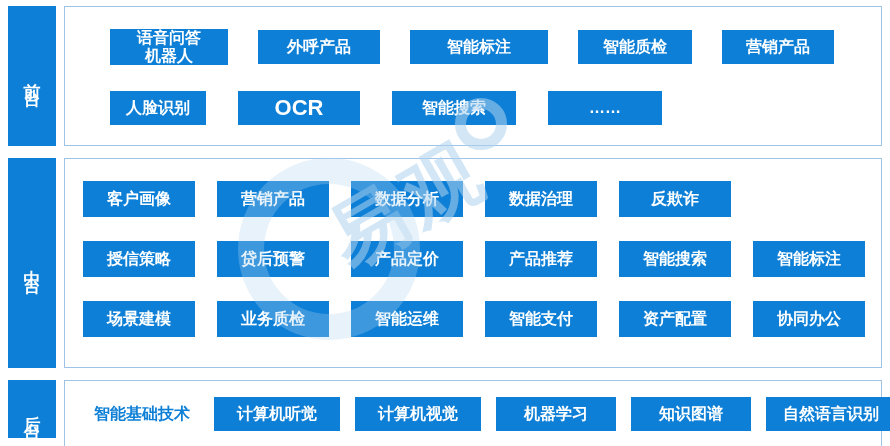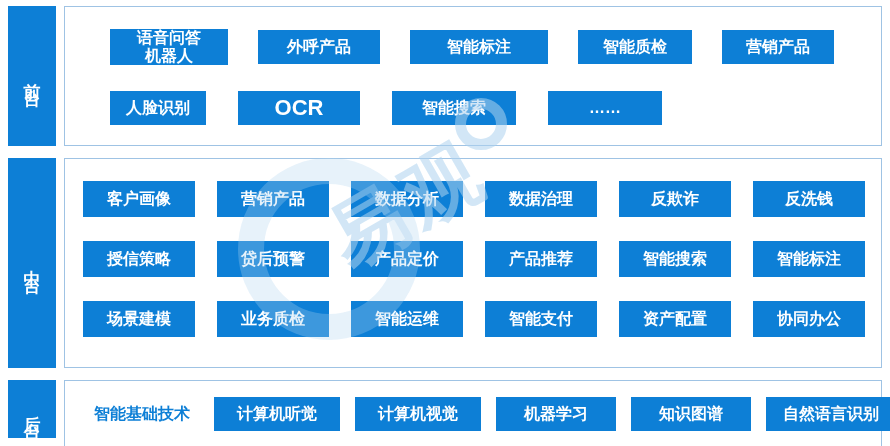--- a/index.html
+++ b/index.html
@@ -133,21 +133,20 @@
     </div>
   </div>
 
   <div class="panel p-middle">
     <div class="row row-m row-m1">
       <div class="box mbox">客户画像</div>
       <div class="box mbox">营销产品</div>
       <div class="box mbox">数据分析</div>
       <div class="box mbox">数据治理</div>
       <div class="box mbox">反欺诈</div>
-      <div class="box mbox">反洗钱</div>
     </div>
     <div class="row row-m row-m2">
       <div class="box mbox">授信策略</div>
       <div class="box mbox">贷后预警</div>
       <div class="box mbox">产品定价</div>
       <div class="box mbox">产品推荐</div>
       <div class="box mbox">智能搜索</div>
       <div class="box mbox">智能标注</div>
     </div>
     <div class="row row-m row-m3">

